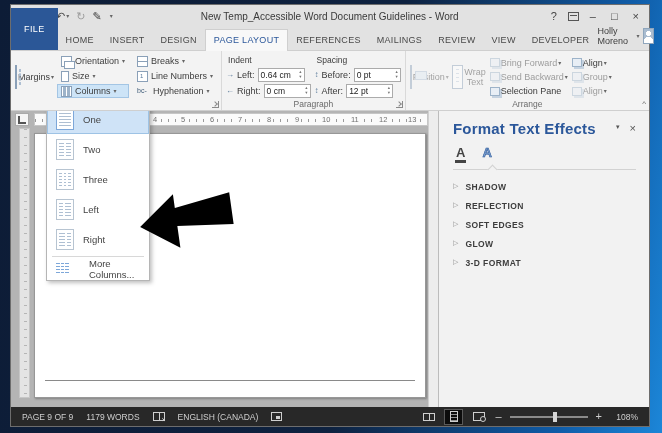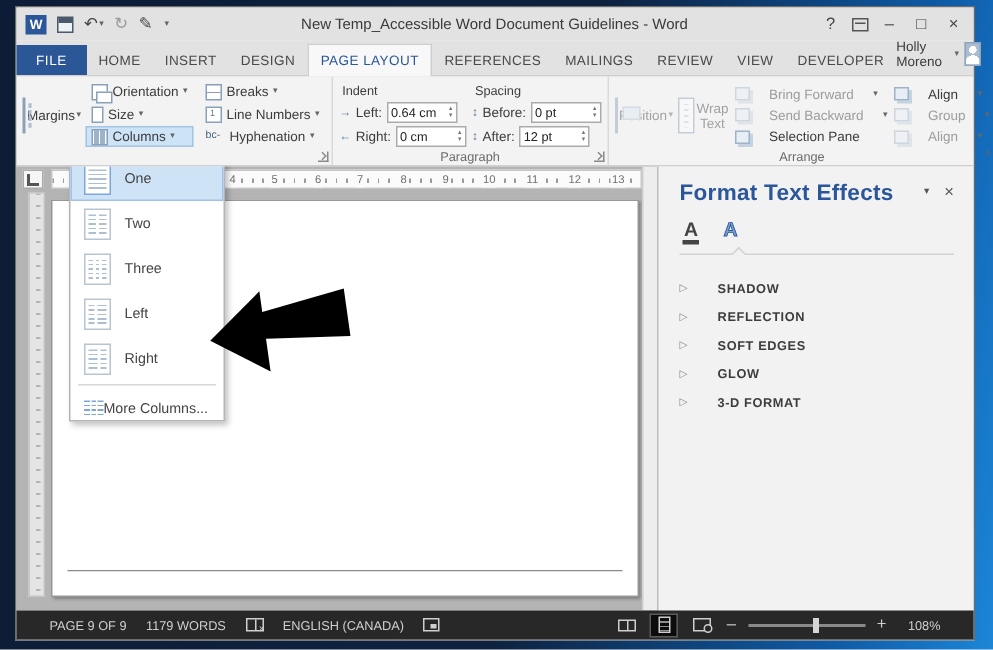--- a/index.html
+++ b/index.html
@@ -14,21 +14,21 @@
   .qbtn{color:#444;font-size:11px;line-height:1;display:flex;align-items:center}
   .qbtn .tiny{font-size:6px;margin-left:1px;color:#666}
   .dim{color:#9a9a9a}
   .win-title{flex:1;text-align:center;color:#3a3a3a;font-size:10px;white-space:nowrap;overflow:hidden}
   .wc{color:#444;font-size:11px;line-height:1;padding:0 4px}
   .rdicon{width:11px;height:9px;border:1px solid #555;position:relative}
   .rdicon::after{content:"";position:absolute;left:1px;right:1px;top:2px;border-top:1px solid #555}
 
   
   .tabrow{position:absolute;left:0;top:22px;right:0;height:24px;background:#e2e2e2;display:flex;align-items:flex-end;border-bottom:1px solid #cfcfcf}
-  .file-tab{background:#2b5797;color:#fff;padding:5px 13px;letter-spacing:.4px}
+  .file-tab{background:#2b5797;color:#fff;padding:16px 13px;letter-spacing:.4px}
   .rtab{padding:5px 8px;color:#494949;letter-spacing:.3px;white-space:nowrap}
   .rtab.active{background:#f8f8f8;color:#2b579a;border:1px solid #cfcfcf;border-bottom:none;margin-bottom:-1px;padding-bottom:6px}
   .user-box{margin-left:auto;display:flex;align-items:center;gap:4px;padding:0 4px 4px 0;color:#3c3c3c}
   .avatar{width:15px;height:16px;background:radial-gradient(circle at 50% 30%,#fff 0 2.5px,rgba(0,0,0,0) 2.6px),radial-gradient(circle at 50% 92%,#fff 0 5px,rgba(0,0,0,0) 5.1px),#a9bcd0;border:1px solid #8fa6bd}
   .caret{font-size:6px;color:#666;line-height:1}
 
   
   .ribbon{position:absolute;left:0;top:46px;right:0;height:60px;background:#f3f3f3;border-bottom:1px solid #cfcfcf;display:flex}
   .rgroup{position:relative;height:100%;padding:3px 4px 12px 4px;display:flex;gap:4px}
   .rgroup+.rgroup{border-left:1px solid #d9d9d9}
@@ -50,21 +50,21 @@
   .mi-breaks{background:linear-gradient(#fff 0 4px,#8aa0b8 4px 5px,#fff 5px)}
   .mi-lineno::after{content:"1";position:absolute;left:2px;top:1px;font-size:6px;color:#5a7a9a}
   .mi-hyph{border:none;background:none;width:13px}
   .mi-hyph::after{content:"bc-";font-size:7px;color:#44607c;position:absolute;left:0;top:1px}
   .gi{font-size:8px;color:#5a7a9a;flex:none}
   .hdr{font-size:8.5px;color:#3c3c3c;height:13px;display:flex;align-items:center;padding-left:2px}
   .frow{height:16px;display:flex;align-items:center;gap:3px;white-space:nowrap}
   .flabel{color:#3c3c3c}
   .spin{display:inline-flex;align-items:center;border:1px solid #ababab;background:#fff;height:14px;width:47px;padding:0 2px;font-size:8.5px;color:#222}
   .spin-btns{margin-left:auto;display:flex;flex-direction:column;line-height:1;color:#777;font-size:4.5px}
-  .arow{height:16px;display:flex;align-items:center;gap:13px;white-space:nowrap}
+  .arow{height:16px;display:flex;align-items:center;gap:1px;white-space:nowrap}
   .gray{color:#9d9d9d}
   .sqicon{width:10px;height:9px;border:1px solid #9db3c9;background:#e8eef5;box-shadow:2px 2px 0 #c5d2e0;flex:none}
   .dis{opacity:.45}
   .collapse{position:absolute;right:3px;bottom:2px;color:#666;font-size:8px}
 
   
   .content{position:absolute;left:0;top:106px;right:0;bottom:19px;display:flex}
   .doc-area{width:427px;position:relative;background:#b4b4b4;overflow:hidden}
   .tabsel{position:absolute;left:4px;top:2px;width:14px;height:13px;background:#f6f6f6;border:1px solid #aaa;display:flex;align-items:center;justify-content:center}
   .tabsel::after{content:"";width:6px;height:6px;border-left:2px solid #555;border-bottom:2px solid #555}
@@ -78,45 +78,45 @@
 
   
   .dropdown{position:absolute;left:35px;top:-10px;width:104px;background:#fff;border:1px solid #b5b5b5;box-shadow:2px 2px 4px rgba(0,0,0,.25);z-index:50;padding:2px 0}
   .mitem{display:flex;align-items:center;gap:9px;height:30px;padding:0 9px;color:#444;font-size:9.5px}
   .mitem.selected{background:#cfe3f7;outline:1px solid #9ec3e5;outline-offset:-1px}
   .ci{width:18px;height:21px;border:1px solid #b7c4d1;background:#fff;display:flex;gap:2px;padding:3px 2px;flex:none}
   .mitem.selected .ci{border-color:#7da7d9}
   .ci .bar{flex:1;background:repeating-linear-gradient(#aebfd2 0 1px,rgba(0,0,0,0) 1px 3px)}
   .ci .narrow{flex:0 0 4px}
   .msep{border-top:1px solid #d8d8d8;margin:2px 5px}
-  .mmore{display:flex;align-items:flex-end;gap:0;height:19px;padding:0 9px;color:#444;font-size:9.5px}
+  .mmore{display:flex;align-items:center;gap:20px;height:19px;padding:0 9px;color:#444;font-size:9.5px}
   .ci-more{width:13px;height:11px;display:flex;gap:1px;flex:none}
   .ci-more span{flex:1;background:repeating-linear-gradient(#7da7d9 0 1px,rgba(0,0,0,0) 1px 3px)}
 
   
   .arrow-svg{position:absolute;left:126px;top:80px;z-index:60}
 
   
   .task-pane{flex:1;background:#f2f2f2;border-left:1px solid #bcbcbc;position:relative;padding:9px 13px 0 14px}
   .tp-head{display:flex;align-items:center}
   .tp-title{color:#2b579a;font-size:15px;font-weight:700;letter-spacing:.2px}
   .tp-ctl{margin-left:auto;display:flex;gap:10px;color:#555}
   .tp-ctl .c1{font-size:7px}
   .tp-ctl .c2{font-size:11px;line-height:1}
   .tp-tabs{margin-top:9px;display:flex;gap:16px;padding:0 2px 6px 2px;border-bottom:1px solid #d2d2d2;position:relative}
   .tpa{font-size:13px;font-weight:bold;color:#444;border-bottom:3px solid #444;line-height:1.1;padding:0 1px}
   .tpb{font-size:13px;font-weight:bold;color:#7ba0cf;-webkit-text-stroke:.6px #2b579a;line-height:1.1}
   .notch{position:absolute;left:36px;bottom:-4px;width:7px;height:7px;background:#f2f2f2;border-left:1px solid #d2d2d2;border-top:1px solid #d2d2d2;transform:rotate(45deg)}
   .tp-sections{margin-top:12px}
-  .tps{display:flex;align-items:center;gap:20px;height:19px}
+  .tps{display:flex;gap:7px;height:19px}
   .tps .ex{font-size:7px;color:#8a8a8a}
   .tps .lbl{font-size:8.5px;font-weight:bold;color:#3d3d3d;letter-spacing:.4px}
 
   
-  .statusbar{position:absolute;left:0;bottom:0;right:0;height:19px;background:#282828;color:#cfcfcf;display:flex;align-items:center;font-size:8.5px;padding:0 22px;gap:13px;white-space:nowrap}
+  .statusbar{position:absolute;left:0;bottom:0;right:0;height:19px;background:#282828;color:#cfcfcf;display:flex;align-items:center;font-size:8.5px;padding:0 11px;gap:13px;white-space:nowrap}
   .sb-book{width:12px;height:9px;border:1px solid #cfcfcf;position:relative;flex:none}
   .sb-book::before{content:"";position:absolute;left:5px;top:0;bottom:0;border-left:1px solid #cfcfcf}
   .sb-book::after{content:"×";position:absolute;right:-2px;bottom:-3px;font-size:7px;color:#cfcfcf}
   .sb-macro{width:11px;height:9px;border:1px solid #cfcfcf;position:relative;flex:none}
   .sb-macro::after{content:"";position:absolute;right:1px;bottom:1px;width:4px;height:3px;background:#cfcfcf}
   .sb-right{margin-left:auto;display:flex;align-items:center;gap:8px}
   .sb-view{width:17px;height:14px;display:flex;align-items:center;justify-content:center}
   .sb-view.sel{background:#0c0c0c;outline:1px solid #5a5a5a}
   .vi-read{width:12px;height:8px;border:1px solid #cfcfcf;position:relative}
   .vi-read::after{content:"";position:absolute;left:5px;top:0;bottom:0;border-left:1px solid #cfcfcf}

